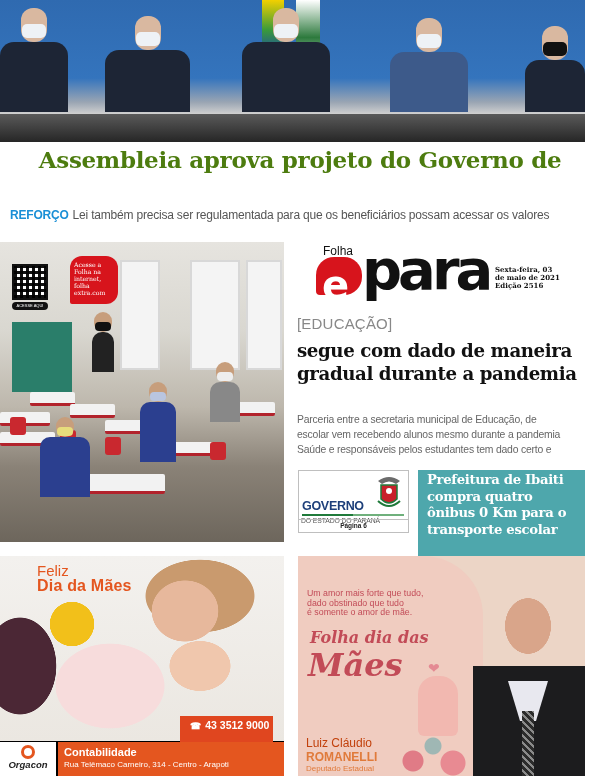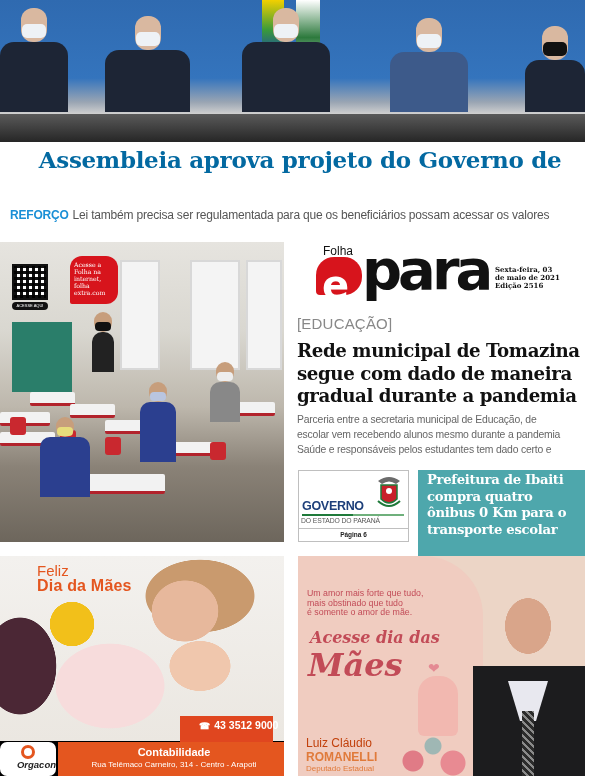--- a/index.html
+++ b/index.html
@@ -12,21 +12,21 @@
   .top-photo .flag-br { position: absolute; left: 262px; top: 0; width: 22px; height: 75px; background: linear-gradient(180deg,#f2d000 0%,#3a9a3a 40%,#1d4fa0 70%,#f2d000 100%); }
   .top-photo .flag-pr { position: absolute; left: 296px; top: 0; width: 24px; height: 75px; background: linear-gradient(180deg,#ffffff 0%,#2d7a3d 50%,#ffffff 100%); }
   .person { position: absolute; bottom: 30px; border-radius: 14px 14px 0 0; background: #1d2535; }
   .person .head { position: absolute; left: 50%; top: -34px; width: 26px; height: 34px; margin-left: -13px; border-radius: 12px; background: #d9b8a0; }
   .person .mask { position: absolute; left: 50%; top: -18px; width: 24px; height: 14px; margin-left: -12px; border-radius: 5px; background: #eef2f6; }
   .person .mask.black { background: #111; }
   .table-edge { position: absolute; left: 0; right: 0; bottom: 0; height: 28px; background: linear-gradient(180deg,#5a5a5a,#262626); }
 
   
   .headline { position: absolute; left: 0; top: 146px; width: 600px; text-align: center;
-    font-family: "DejaVu Serif", serif; font-weight: bold; font-size: 23px; line-height: 28px; color: #0369a1; letter-spacing: -0.3px; }
+    font-family: "DejaVu Serif", serif; font-weight: bold; font-size: 23px; line-height: 28px; color: #4d7c0f; letter-spacing: -0.3px; }
   .subline { position: absolute; left: 10px; top: 208px; width: 585px; font-size: 12px; color: #555; white-space: nowrap; letter-spacing: -0.2px; }
   .subline .kicker { color: #1a8fd6; font-weight: bold; margin-right: 4px; }
 
   
   .class-photo { position: absolute; left: 0; top: 242px; width: 284px; height: 300px; overflow: hidden;
     background: linear-gradient(180deg, #e6e4df 0%, #d9d7d0 30%, #bdb7ac 55%, #8a8277 75%, #6d665c 100%); }
   .class-photo .window { position: absolute; top: 18px; width: 40px; height: 110px; background: #f4f4f4; border: 2px solid #d8d8d8; }
   .class-photo .board { position: absolute; left: 12px; top: 80px; width: 60px; height: 70px; background: #2a7e6a; }
   .desk { position: absolute; height: 14px; background: #f2f2f2; border-bottom: 3px solid #b2232c; border-radius: 2px; }
   .chair { position: absolute; width: 16px; height: 18px; background: #c9282f; border-radius: 3px; }
@@ -50,21 +50,21 @@
   .masthead .dateline span { display: block; }
 
   
   .edu-kicker { position: absolute; left: 297px; top: 315px; font-size: 15px; color: #888; letter-spacing: 0.2px; }
   .edu-title { position: absolute; left: 297px; top: 340px; width: 300px; font-family: "DejaVu Serif", serif; font-weight: bold; font-size: 18.2px; line-height: 22.5px; color: #111; letter-spacing: -0.4px; }
   .edu-title span { display: block; white-space: nowrap; }
   .edu-body { position: absolute; left: 297px; top: 412px; width: 300px; font-size: 10.4px; line-height: 15px; color: #666; letter-spacing: -0.2px; }
   .edu-body span { display: block; white-space: nowrap; }
 
   
-  .gov-box { position: absolute; left: 298px; top: 470px; width: 111px; height: 72px; border: 1px solid #bfbfbf; background: #fff; }
+  .gov-box { position: absolute; left: 298px; top: 470px; width: 111px; height: 63px; border: 1px solid #bfbfbf; background: #fff; }
   .gov-box .gov-word { position: absolute; left: 3px; top: 28px; font-size: 12.5px; font-weight: bold; color: #1d3f7a; letter-spacing: -0.3px; }
   .gov-box .gov-line { position: absolute; left: 3px; top: 43px; width: 102px; height: 2px; background: linear-gradient(90deg,#1f7a3a 0 50%,#6fb07c 50% 100%); }
   .gov-box .gov-sub { position: absolute; left: 2px; top: 46px; font-size: 6.8px; color: #555; white-space: nowrap; letter-spacing: -0.1px; }
   .gov-box .crest { position: absolute; left: 77px; top: 4px; width: 26px; height: 36px; }
   .gov-box .page-ref { position: absolute; left: 0; bottom: 0; width: 100%; height: 13px; border-top: 1px solid #bfbfbf; text-align: center; font-size: 6.5px; line-height: 12px; font-weight: bold; color: #222; }
 
   
   .teal-box { position: absolute; left: 418px; top: 470px; width: 167px; height: 88px; background: #4ea7ac; color: #fff;
     font-family: "DejaVu Serif", serif; font-weight: bold; font-size: 13.2px; line-height: 16.5px; padding: 2px 0 0 9px; letter-spacing: -0.3px; }
   .teal-box span { display: block; white-space: nowrap; }
@@ -75,26 +75,26 @@
     background: radial-gradient(ellipse 60px 55px at 185px 55px, #e7b89c 0 55%, transparent 56%),
                 radial-gradient(ellipse 55px 45px at 200px 110px, #f0c7ad 0 55%, transparent 56%),
                 radial-gradient(ellipse 90px 70px at 110px 130px, #f7dcdc 0 60%, transparent 61%),
                 radial-gradient(ellipse 60px 80px at 20px 110px, #4b2735 0 60%, transparent 61%),
                 radial-gradient(ellipse 40px 40px at 72px 68px, #f2c01a 0 55%, transparent 56%),
                 radial-gradient(ellipse 90px 60px at 200px 40px, #c99a6e 0 60%, transparent 61%),
                 linear-gradient(180deg,#f3f1ee,#ebe7e1); }
   .ad-orgacon .feliz { position: absolute; left: 37px; top: 6px; font-size: 15px; color: #e4561f; }
   .ad-orgacon .dia { position: absolute; left: 37px; top: 21px; font-size: 16px; font-weight: bold; color: #e4561f; letter-spacing: 0.2px; }
   .ad-orgacon .phone { position: absolute; left: 180px; top: 160px; width: 93px; height: 32px; background: #e0461f; border-radius: 0; color: #fff;
-    font-size: 10.5px; font-weight: bold; line-height: 18px; padding-left: 19px; white-space: nowrap; }
+    font-size: 10.5px; font-weight: bold; line-height: 18px; padding-left: 10px; white-space: nowrap; }
   .ad-orgacon .phone .ph-icon { margin-right: 4px; font-size: 9px; }
-  .ad-orgacon .footer-logo { position: absolute; left: 0; top: 186px; width: 56px; height: 34px; background: #fff; text-align: right; border-radius: 7px; }
+  .ad-orgacon .footer-logo { position: absolute; left: 0; top: 186px; width: 56px; height: 34px; background: #fff; text-align: center; }
   .ad-orgacon .footer-logo .c-logo { display: block; margin: 3px auto 0; width: 14px; height: 14px; border-radius: 50%; border: 3px solid #e4561f; }
   .ad-orgacon .footer-logo .brand { display: block; font-size: 9.5px; font-weight: bold; font-style: italic; color: #222; line-height: 12px; }
-  .ad-orgacon .footer-bar { position: absolute; left: 58px; top: 186px; width: 226px; height: 34px; background: #e4561f; color: #fff; padding: 3px 0 0 6px; text-align: center; }
+  .ad-orgacon .footer-bar { position: absolute; left: 58px; top: 186px; width: 226px; height: 34px; background: #e4561f; color: #fff; padding: 3px 0 0 6px; }
   .ad-orgacon .footer-bar .biz { display: block; font-size: 11px; font-weight: bold; line-height: 14px; }
   .ad-orgacon .footer-bar .addr { display: block; font-size: 8px; line-height: 12px; white-space: nowrap; }
 
   
   .ad-romanelli { position: absolute; left: 298px; top: 556px; width: 287px; height: 220px; overflow: hidden; background: #ecd5c6; }
   .ad-romanelli .pink-area { position: absolute; left: 0; top: 0; width: 185px; height: 220px; background: #f0ccc0; border-radius: 0 60px 0 0; }
   .ad-romanelli .quote { position: absolute; left: 9px; top: 33px; font-size: 8.8px; line-height: 9.5px; color: #c24b57; }
   .ad-romanelli .quote span { display: block; white-space: nowrap; }
   .ad-romanelli .feliz { position: absolute; left: 12px; top: 72px; font-family: "DejaVu Serif", serif; font-style: italic; font-weight: bold; font-size: 16px; color: #c24b57; }
   .ad-romanelli .maes { position: absolute; left: 10px; top: 90px; font-family: "DejaVu Serif", serif; font-style: italic; font-weight: bold; font-size: 32px; color: #c24b57; }
@@ -200,21 +200,20 @@
   <div class="xtra">para</div>
   <div class="dateline">
     <span>Sexta-feira, 03</span>
     <span>de maio de 2021</span>
     <span>Edição 2516</span>
   </div>
 </div>
 
 <div class="edu-kicker">[EDUCAÇÃO]</div>
 <div class="edu-title">
-  <span>Rede municipal de Tomazina</span>
   <span>segue com dado de maneira</span>
   <span>gradual durante a pandemia</span>
 </div>
 <div class="edu-body">
   <span>Parceria entre a secretaria municipal de Educação, de</span>
   <span>escolar vem recebendo alunos mesmo durante a pandemia</span>
   <span>Saúde e responsáveis pelos estudantes tem dado certo e</span>
 </div>
 
 <div class="gov-box">
@@ -257,21 +256,21 @@
 <div class="ad-romanelli">
   <div class="pink-area"></div>
   <div class="person-photo"></div>
   <div class="collar"></div>
   <div class="tie"></div>
   <div class="hands"></div>
   <div class="heart">❤</div>
   <div class="flowers"></div>
   <div class="quote">
     <span>Um amor mais forte que tudo,</span>
-    <span>mais obstinado que tudo</span>
+    <span>dado obstinado que tudo</span>
     <span>é somente o amor de mãe.</span>
   </div>
-  <div class="feliz">Acesse dia das</div>
+  <div class="feliz">Folha dia das</div>
   <div class="maes">Mães</div>
   <div class="sig-name">Luiz Cláudio</div>
   <div class="sig-surname">ROMANELLI</div>
   <div class="sig-role">Deputado Estadual</div>
 </div>
 
 </body></html>

